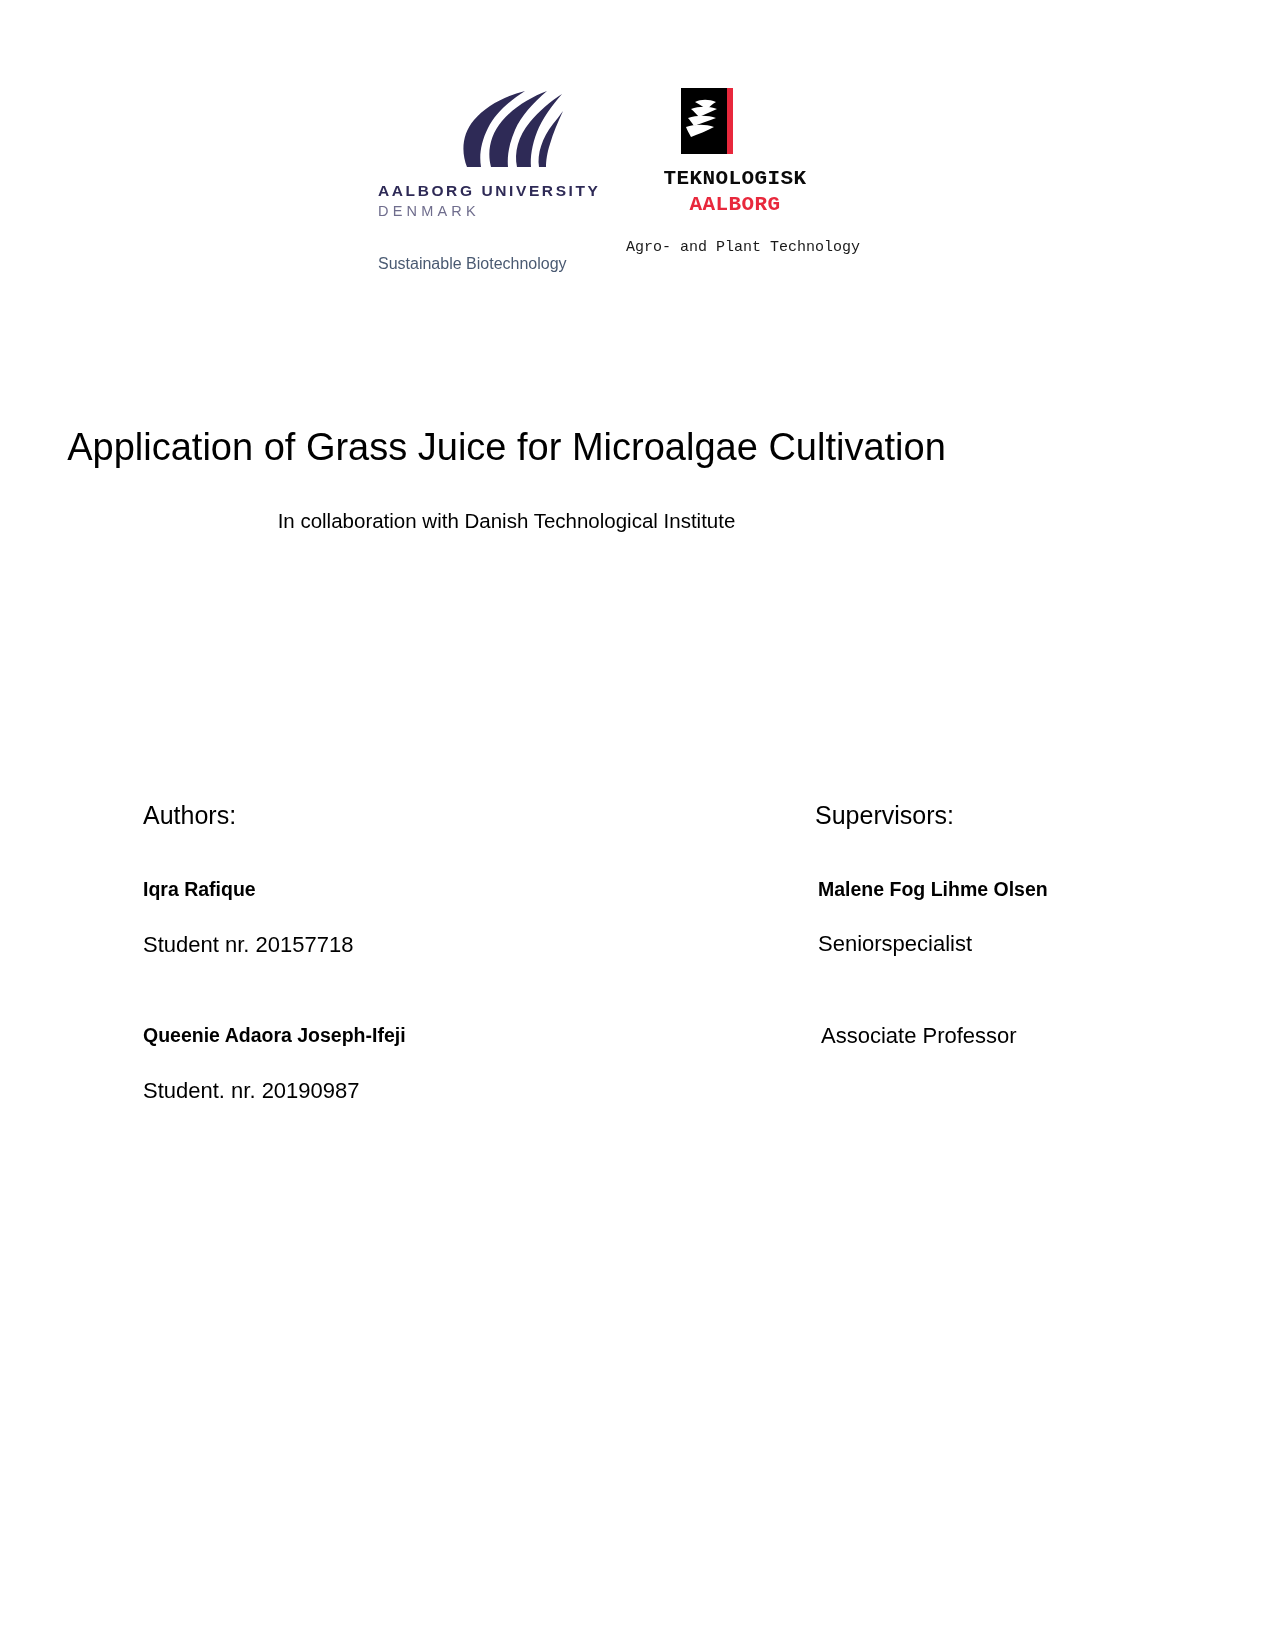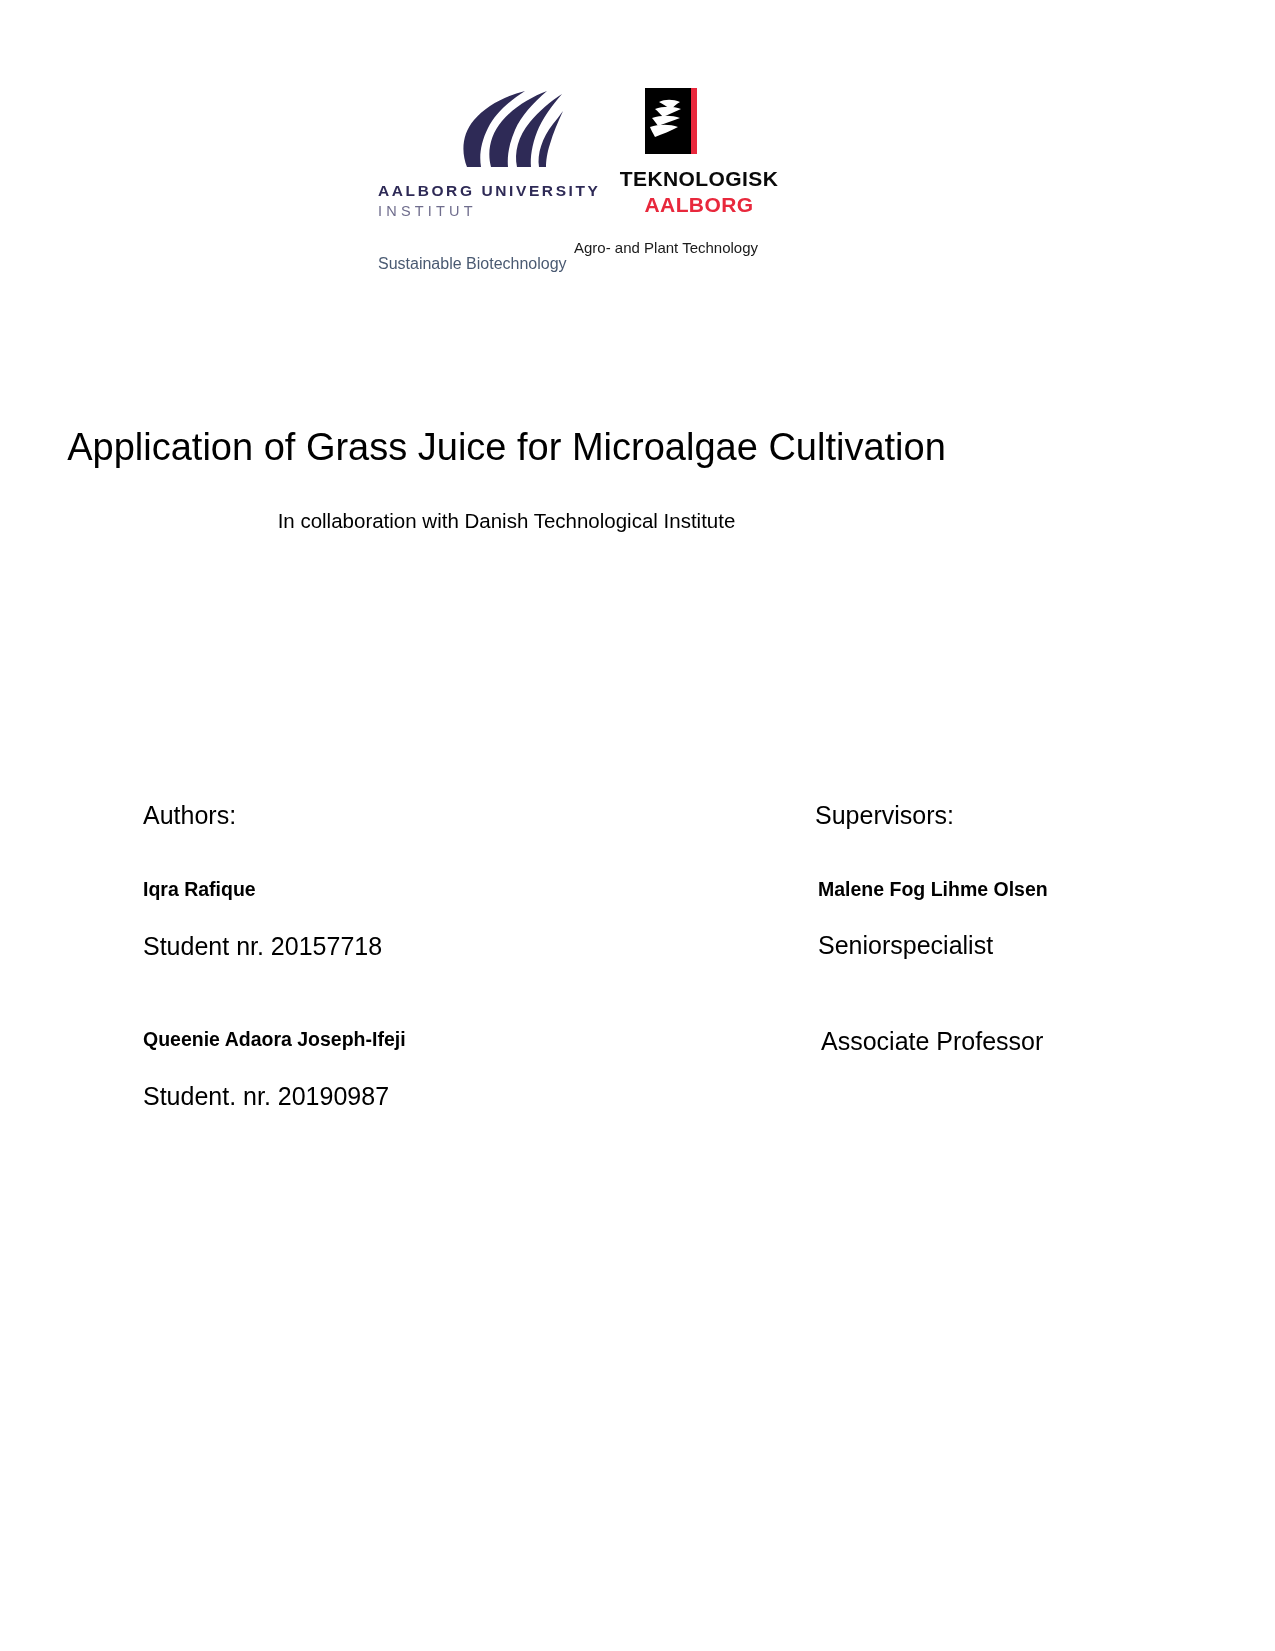--- a/index.html
+++ b/index.html
@@ -68,23 +68,24 @@
     margin-top: 34px;
     font-size: 16px;
     color: #4a5a72;
     line-height: 1.2;
     white-space: nowrap;
   }
 
   
   .dti-block {
     position: absolute;
-    left: 604px;
+    left: 640px;
     top: -2px;
     width: 250px;
+    font-family: Liberation Mono, monospace;
   }
   .dti-mark {
     position: relative;
     width: 52px;
     height: 66px;
     margin-left: 41px;
   }
   .dti-mark .box {
     position: absolute;
     left: 0;
@@ -128,21 +129,21 @@
     color: #e8283c;
     line-height: 1.15;
     margin-top: 2px;
     white-space: nowrap;
   }
   .dti-dept {
     margin-top: 22px;
     font-size: 15px;
     color: #1a1a1a;
     line-height: 1.2;
-    text-align: left;
+    text-align: right;
     width: 250px;
     margin-left: -30px;
     white-space: nowrap;
   }
 
   
   .title-area {
     position: absolute;
     top: 424px;
     left: 0;
@@ -199,21 +200,21 @@
     margin-top: 64px;
   }
   .person-name {
     font-size: 19.5px;
     font-weight: bold;
     color: #000000;
     line-height: 1.25;
   }
   .person-sub {
     margin-top: 30px;
-    font-size: 25px;
+    font-size: 22px;
     font-weight: normal;
     color: #000000;
     line-height: 1.25;
   }
   .col-supervisors .person-name,
   .col-supervisors .person-sub {
     padding-left: 3px;
   }
   .col-supervisors .person.second .person-name,
   .col-supervisors .person.second .person-sub {
@@ -235,21 +236,21 @@
         <svg width="120" height="78" viewBox="0 0 120 78" xmlns="http://www.w3.org/2000/svg">
           <g fill="#2e2a56">
             <path d="M24 77 C18 62 19 44 31 30 C43 16 62 6 82 1 C66 11 52 24 45 38 C38 52 36 65 38 77 Z"></path>
             <path d="M48 77 C44 62 47 45 59 31 C71 17 88 7 104 1 C90 13 78 26 72 40 C66 54 64 66 65 77 Z"></path>
             <path d="M74 77 C71 63 75 46 87 32 C96 21 108 11 119 4 C108 17 99 29 94 42 C89 55 87 67 88 77 Z"></path>
             <path d="M96 77 C94 64 99 48 110 34 C114 29 117 25 120 21 C115 32 110 43 107 54 C104 63 103 71 103 77 Z"></path>
           </g>
         </svg>
       </div>
       <div class="aau-name">AALBORG UNIVERSITY</div>
-      <div class="aau-country">INSTITUT</div>
+      <div class="aau-country">DENMARK</div>
       <div class="aau-dept">Sustainable Biotechnology</div>
     </div>
 
     <div class="dti-block">
       <div class="dti-mark">
         <div class="box"></div>
         <div class="redbar"></div>
         <svg width="36" height="50" viewBox="0 0 36 50" xmlns="http://www.w3.org/2000/svg">
           <g fill="#ffffff">
             <path d="M10 6 C16 3 24 3 31 6 C27 8 24 11 22 14 C19 11 14 8 10 6 Z"></path>

